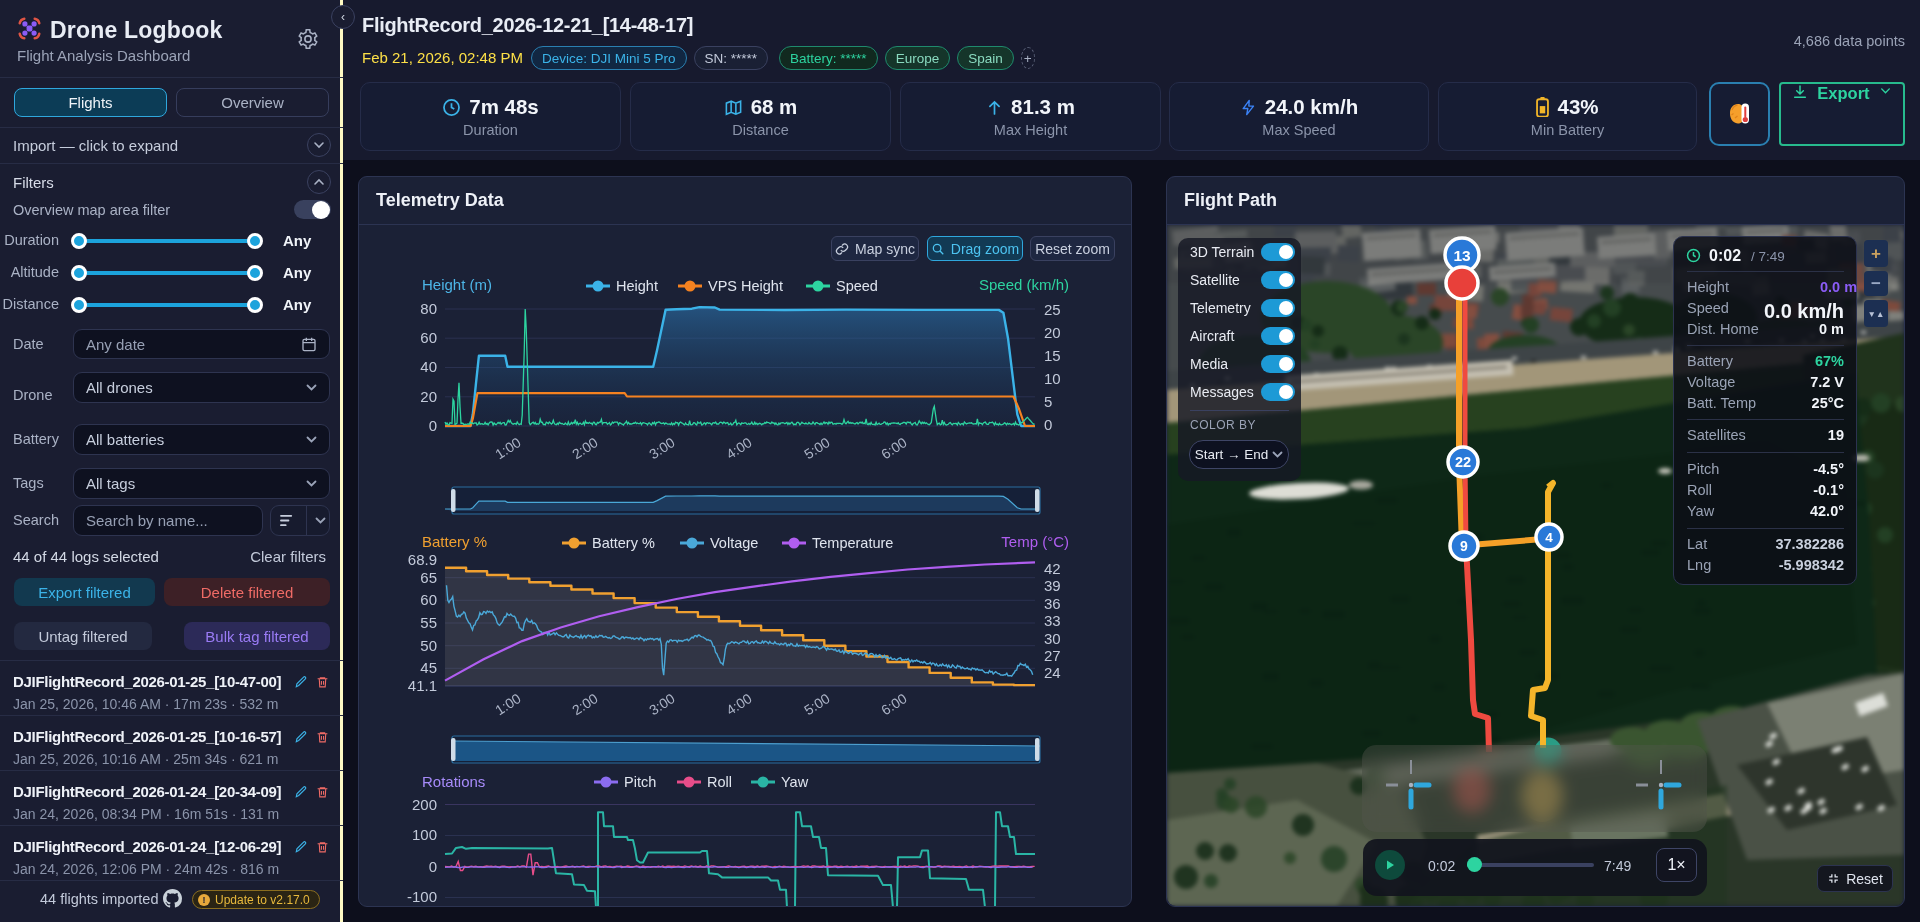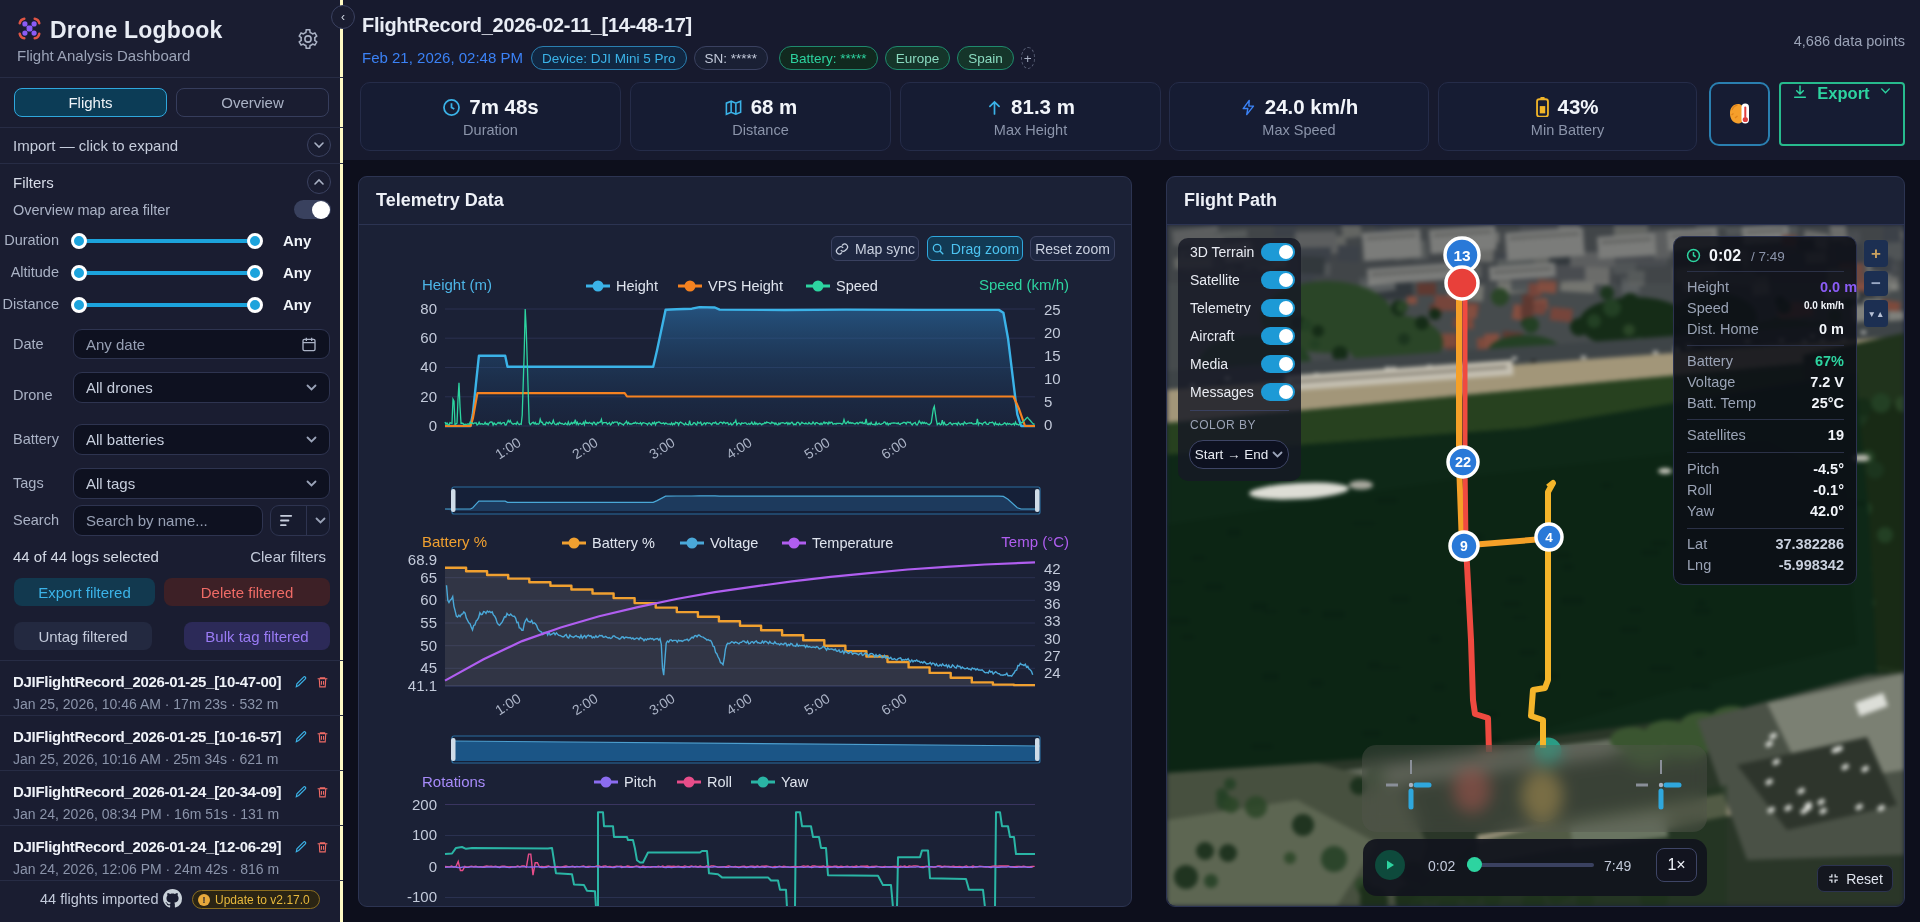--- a/index.html
+++ b/index.html
@@ -164,22 +164,22 @@
       </svg>
       <div class="abs" style="left:13px;top:861px;font-size:14px;color:#8b94aa">Jan 24, 2026, 12:06 PM · 24m 42s · 816 m</div>
       <div class="sdiv" style="top:880px"></div>
       <div class="abs" style="left:40px;top:891px;font-size:14.5px;color:#c3cada">44 flights imported</div>
       <svg class="abs" style="left:163px;top:889px" width="19" height="19" viewBox="0 0 16 16" fill="#c9d1d9">
         <path d="M8 0C3.58 0 0 3.58 0 8c0 3.54 2.29 6.53 5.47 7.59.4.07.55-.17.55-.38 0-.19-.01-.82-.01-1.49-2.01.37-2.53-.49-2.69-.94-.09-.23-.48-.94-.82-1.13-.28-.15-.68-.52-.01-.53.63-.01 1.08.58 1.23.82.72 1.21 1.87.87 2.33.66.07-.52.28-.87.51-1.07-1.78-.2-3.64-.89-3.64-3.95 0-.87.31-1.59.82-2.15-.08-.2-.36-1.02.08-2.12 0 0 .67-.21 2.2.82.64-.18 1.32-.27 2-.27s1.36.09 2 .27c1.53-1.04 2.2-.82 2.2-.82.44 1.1.16 1.92.08 2.12.51.56.82 1.27.82 2.15 0 3.07-1.87 3.75-3.65 3.95.29.25.54.73.54 1.48 0 1.07-.01 1.93-.01 2.2 0 .21.15.46.55.38A8.01 8.01 0 0 0 16 8c0-4.42-3.58-8-8-8z"></path>
       </svg>
       <div class="abs" style="left:192px;top:890px;height:19px;padding:0 9px 0 5px;border:1px solid #8a6d1f;border-radius:10px;background:#2a2414;display:flex;align-items:center;font-size:12px;color:#e8b93c"><span style="width:12px;height:12px;border-radius:50%;background:#e8a93c;color:#1a1d31;font-weight:bold;font-size:9px;display:inline-flex;align-items:center;justify-content:center;margin-right:5px">!</span>Update to v2.17.0</div>
     </div>
     <div class="abs" style="left:331px;top:5px;width:24px;height:24px;border-radius:50%;border:1px solid #3a4160;background:#1a1d31;display:flex;align-items:center;justify-content:center;color:#d0d6e2;font-size:12px;z-index:5">‹</div>
-    <div class="abs" style="left:362px;top:14px;font-size:20px;font-weight:bold;letter-spacing:-0.3px">FlightRecord_2026-02-11_[14-48-17]</div>
-    <div class="abs" style="left:362px;top:49px;font-size:15px;color:#3b82f6">Feb 21, 2026, 02:48 PM</div>
+    <div class="abs" style="left:362px;top:14px;font-size:20px;font-weight:bold;letter-spacing:-0.3px">FlightRecord_2026-12-21_[14-48-17]</div>
+    <div class="abs" style="left:362px;top:49px;font-size:15px;color:#fde047">Feb 21, 2026, 02:48 PM</div>
     <div class="abs" style="left:524px;top:46px"><span class="badge" style="border:1px solid #2a7fb0;color:#3bb3e8;background:#112742">Device: DJI Mini 5 Pro</span><span class="badge" style="border:1px solid #3a4160;color:#c3cada;background:#1a2034">SN: *****</span><span class="badge" style="border:1px solid #1f8a6d;color:#2dd4a0;background:#11291f;margin-left:11px">Battery: *****</span><span class="badge" style="border:1px solid #1f8a6d;color:#8adbc0;background:#15352a">Europe</span><span class="badge" style="border:1px solid #1f8a6d;color:#8adbc0;background:#15352a">Spain</span><span class="badge" style="border:1px dashed #5a6178;color:#aab2c5;width:10px;justify-content:center;border-radius:50%;height:22px;padding:0 6px">+</span></div>
     <div class="abs" style="left:1755px;top:33px;width:150px;text-align:right;font-size:14.5px;color:#9ba3b7">4,686 data points</div>
     <div class="scard" style="left:360px;width:261px">
       <div class="v"><svg width="19" height="19" viewBox="0 0 24 24" fill="none" stroke="#3bb3e8" stroke-width="2.2">
           <circle cx="12" cy="12" r="9.5"></circle>
           <path d="M12 6.5V12l3.5 2"></path>
         </svg>7m 48s</div>
       <div class="l">Duration</div>
     </div>
     <div class="scard" style="left:630px;width:261px">
@@ -815,21 +815,21 @@
     <svg class="abs" style="left:1686px;top:248px" width="15" height="15" viewBox="0 0 24 24" fill="none" stroke="#2dd4a0" stroke-width="2.4">
       <circle cx="12" cy="12" r="9.5"></circle>
       <path d="M12 6.5V12l3.5 2"></path>
     </svg>
     <div class="abs" style="left:1709px;top:247px;font-size:16px;font-weight:bold;color:#f2f5fa">0:02</div>
     <div class="abs" style="left:1751px;top:249px;font-size:13.5px;color:#8b94aa">/ 7:49</div>
     <div class="abs" style="left:1687px;top:271px;width:157px;border-top:1px solid #2b3147"></div>
     <div class="abs" style="left:1687px;top:279px;font-size:14.5px;color:#9aa3b5">Height</div>
     <div class="abs" style="left:1760px;top:279px;width:157px;text-align:center;font-size:14.5px;font-weight:bold;color:#8b5cf6">0.0 m</div>
     <div class="abs" style="left:1687px;top:300px;font-size:14.5px;color:#9aa3b5">Speed</div>
-    <div class="abs" style="left:1687px;top:300px;width:157px;text-align:right;font-size:10px;font-weight:bold;color:#f2f5fa">0.0 km/h</div>
+    <div class="abs" style="left:1687px;top:300px;width:157px;text-align:right;font-size:20px;font-weight:bold;color:#f2f5fa">0.0 km/h</div>
     <div class="abs" style="left:1687px;top:321px;font-size:14.5px;color:#9aa3b5">Dist. Home</div>
     <div class="abs" style="left:1687px;top:321px;width:157px;text-align:right;font-size:14.5px;font-weight:bold;color:#f2f5fa">0 m</div>
     <div class="abs" style="left:1687px;top:345px;width:157px;border-top:1px solid #2b3147"></div>
     <div class="abs" style="left:1687px;top:353px;font-size:14.5px;color:#9aa3b5">Battery</div>
     <div class="abs" style="left:1687px;top:353px;width:157px;text-align:right;font-size:14.5px;font-weight:bold;color:#2dd4a0">67%</div>
     <div class="abs" style="left:1687px;top:374px;font-size:14.5px;color:#9aa3b5">Voltage</div>
     <div class="abs" style="left:1687px;top:374px;width:157px;text-align:right;font-size:14.5px;font-weight:bold;color:#f2f5fa">7.2 V</div>
     <div class="abs" style="left:1687px;top:395px;font-size:14.5px;color:#9aa3b5">Batt. Temp</div>
     <div class="abs" style="left:1687px;top:395px;width:157px;text-align:right;font-size:14.5px;font-weight:bold;color:#f2f5fa">25°C</div>
     <div class="abs" style="left:1687px;top:419px;width:157px;border-top:1px solid #2b3147"></div>

